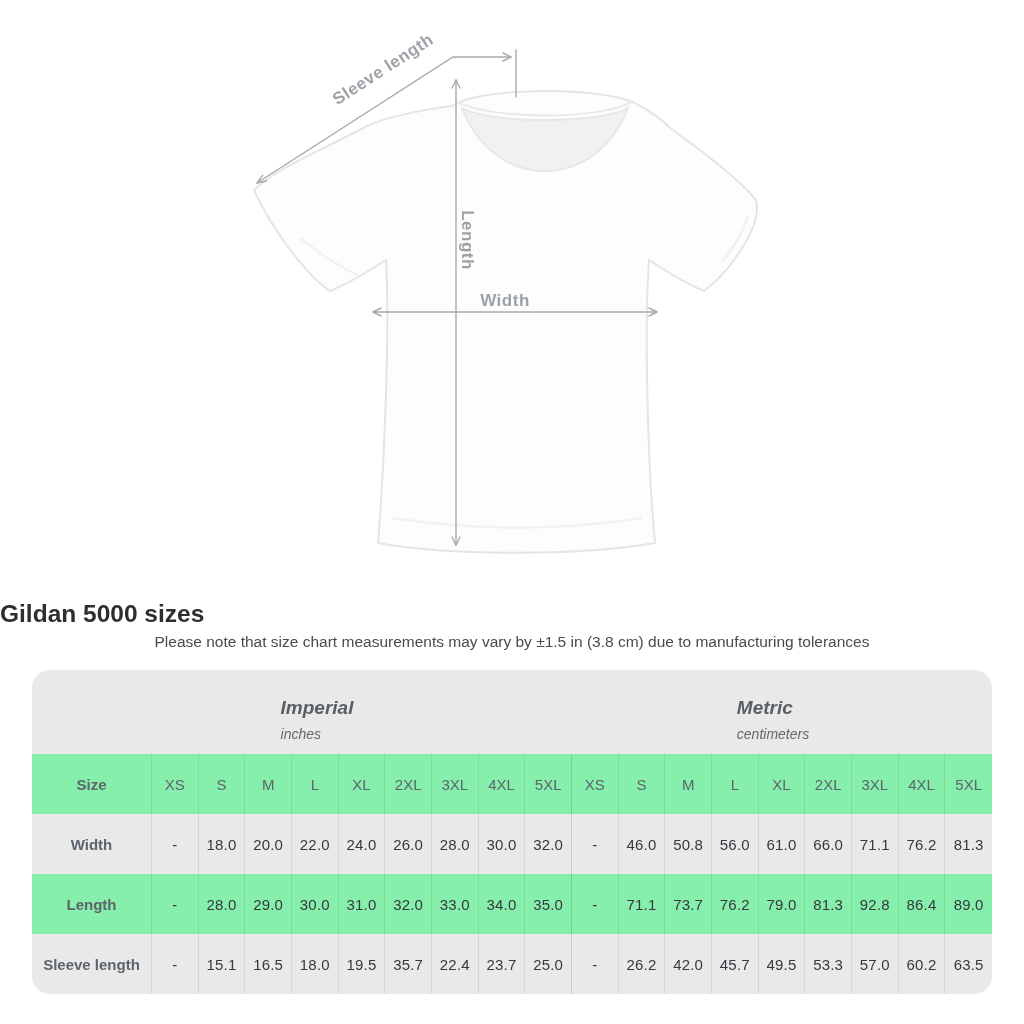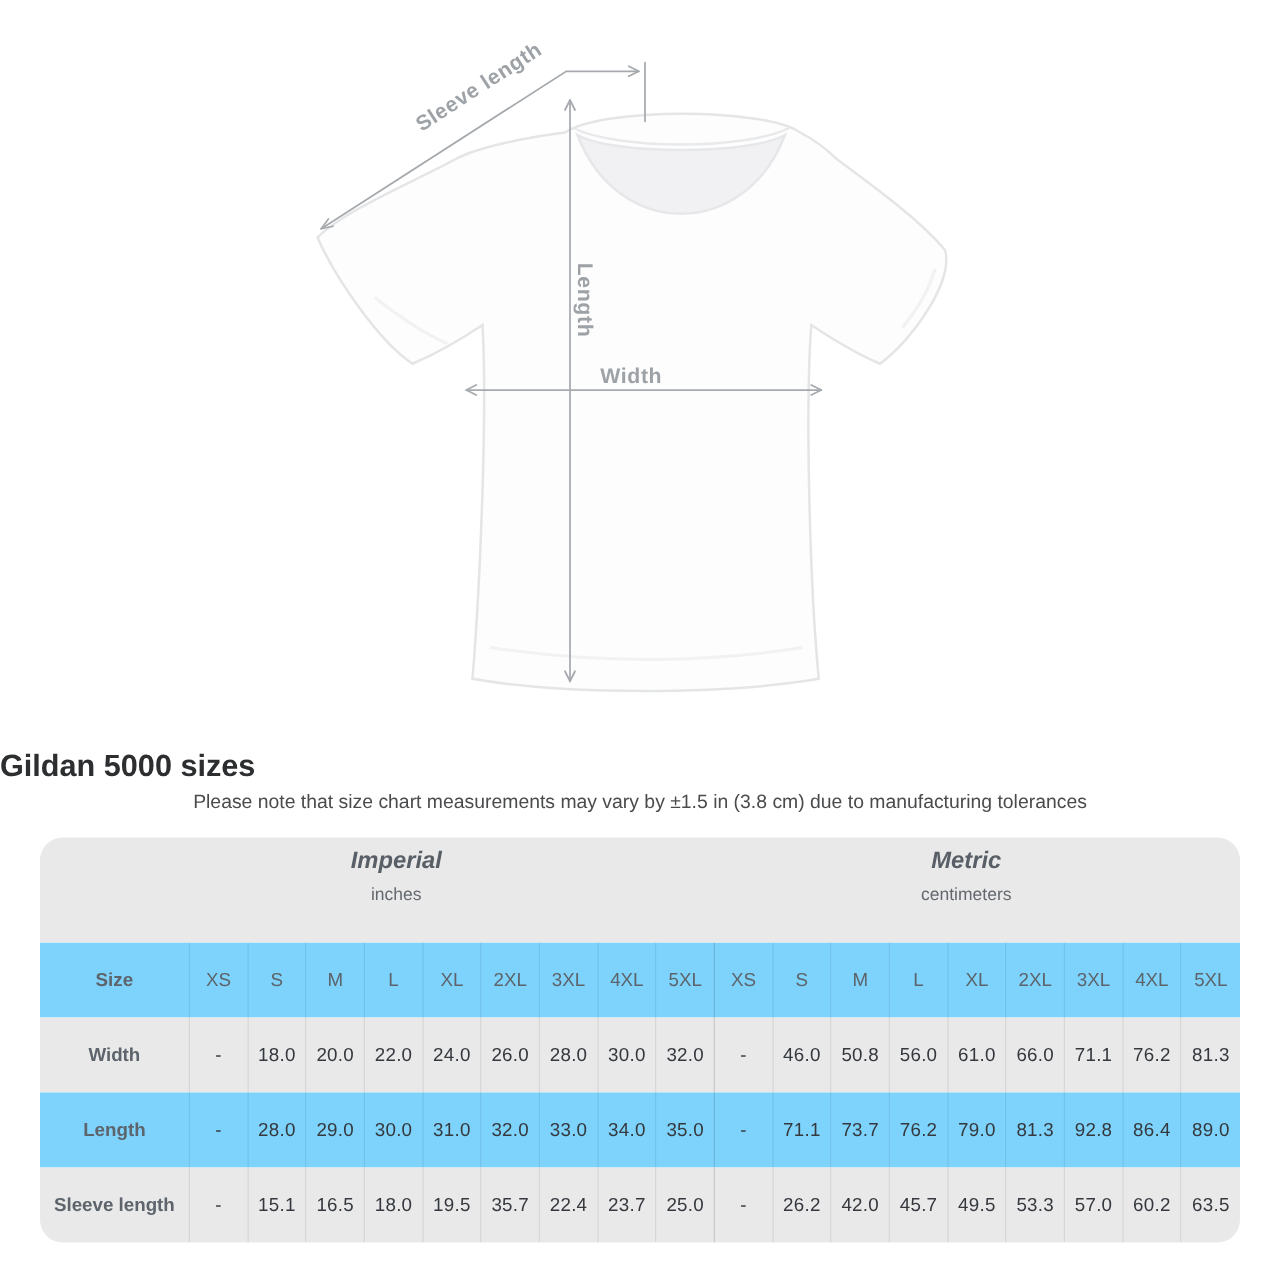--- a/index.html
+++ b/index.html
@@ -15,28 +15,28 @@
   .shirt-detail{fill:none;stroke:#e8e9eb;stroke-width:2;}
   .wrinkle{fill:none;stroke:#f1f2f3;stroke-width:2.5;}
   
   .title{position:absolute;top:600px;left:0;width:100%;
          font-size:24.5px;font-weight:bold;color:#2d2e30;}
   .note{position:absolute;top:633px;left:0;width:100%;text-align:center;
         font-size:15.5px;color:#4a4b4d;}
   
   .size-table{position:absolute;left:32px;top:670px;width:960px;}
   .band{height:84px;background:#e9e9ea;border-radius:18px 18px 0 0;position:relative;}
-  .band-group{position:absolute;top:8px;transform:translateX(-50%);text-align:center;color:#595f66;}
+  .band-group{position:absolute;top:27px;transform:translateX(-50%);text-align:left;color:#595f66;}
   .band-group .sys{font-size:19px;font-weight:bold;font-style:italic;}
-  .band-group .unit{font-size:14px;margin-top:7px;color:#63686e;}
+  .band-group .unit{font-size:14px;font-style:italic;margin-top:7px;color:#63686e;}
   .bg-imperial{left:285px;}
   .bg-metric{left:741px;}
   .trow{display:grid;grid-template-columns:120px repeat(18,1fr);height:60px;}
   .trow.gray{background:#e9e9ea;}
-  .trow.white{background:#7dd3fc;}
+  .trow.white{background:#86efac;}
   .trow.last{border-radius:0 0 18px 18px;overflow:hidden;}
   .c{display:flex;align-items:center;justify-content:center;
      border-right:1px solid rgba(0,0,0,0.075);}
   .c:last-child{border-right:none;}
   .c.sec-end{border-right:1px solid rgba(0,0,0,0.13);}
   .c.lbl{font-weight:bold;font-size:15px;color:#5d646b;}
   .c.th{font-weight:normal;font-size:15px;color:#5d646b;}
   .c.val{font-size:15px;color:#35393e;letter-spacing:.2px;}
 </style>
 </head>

